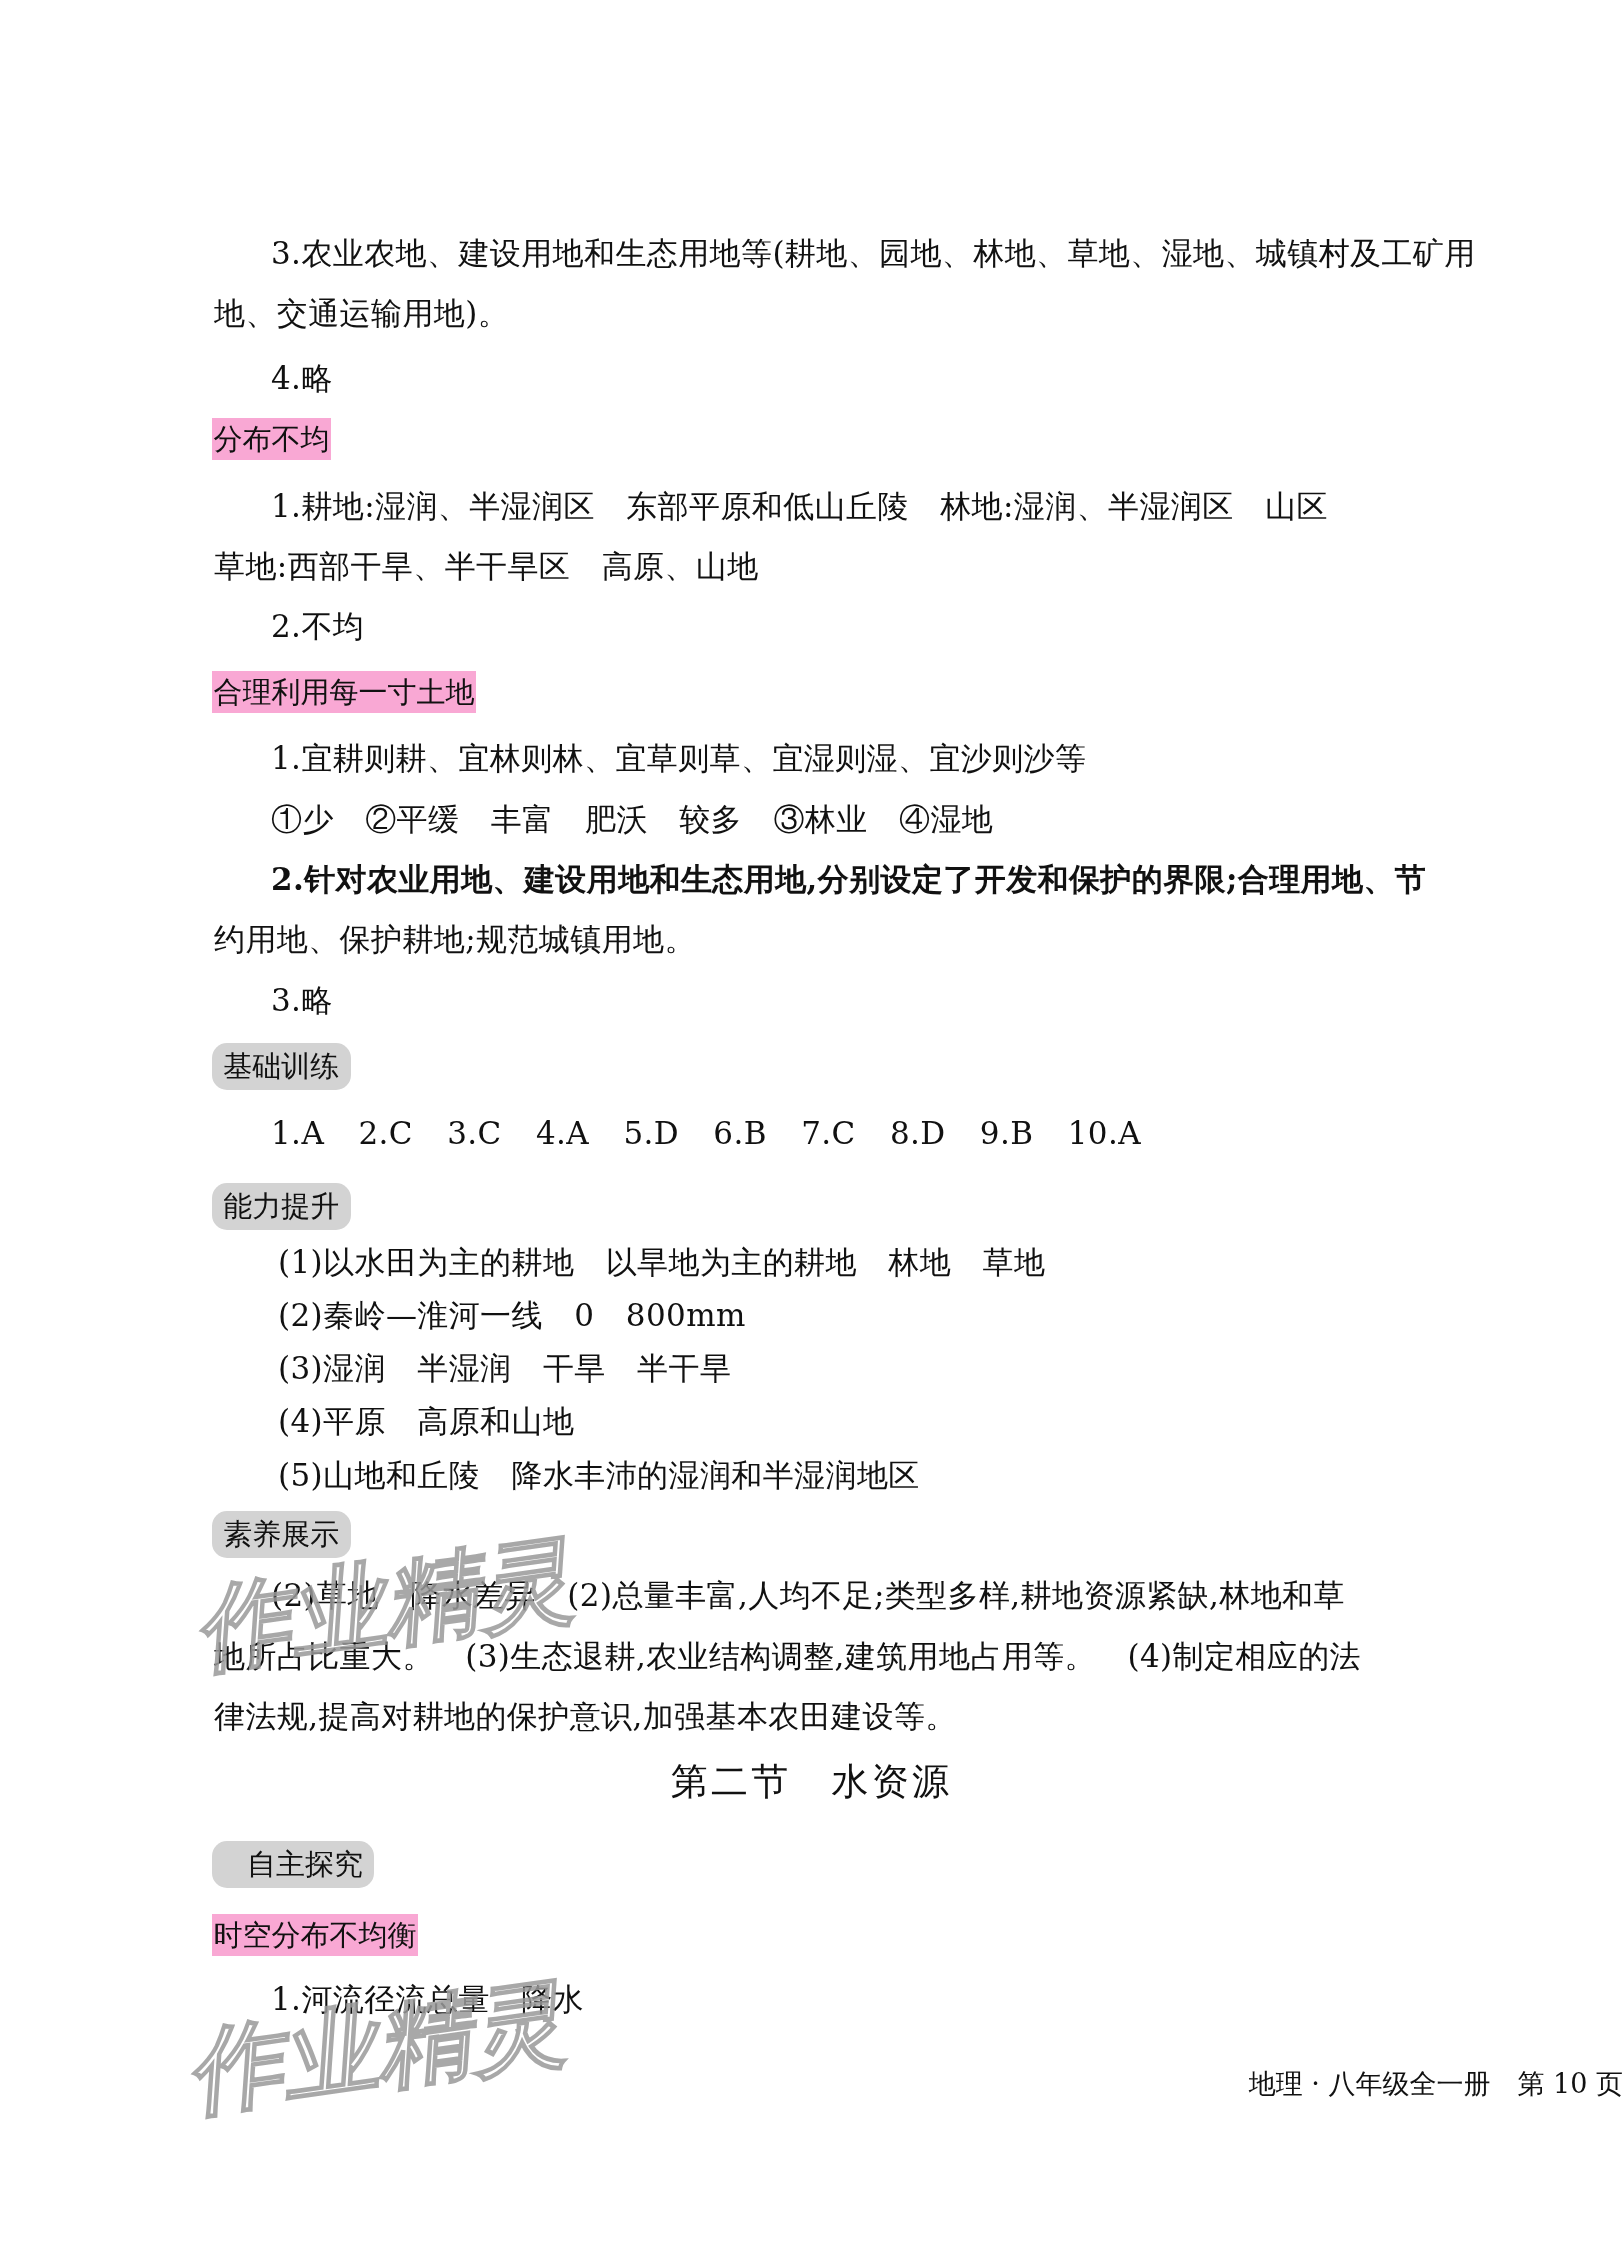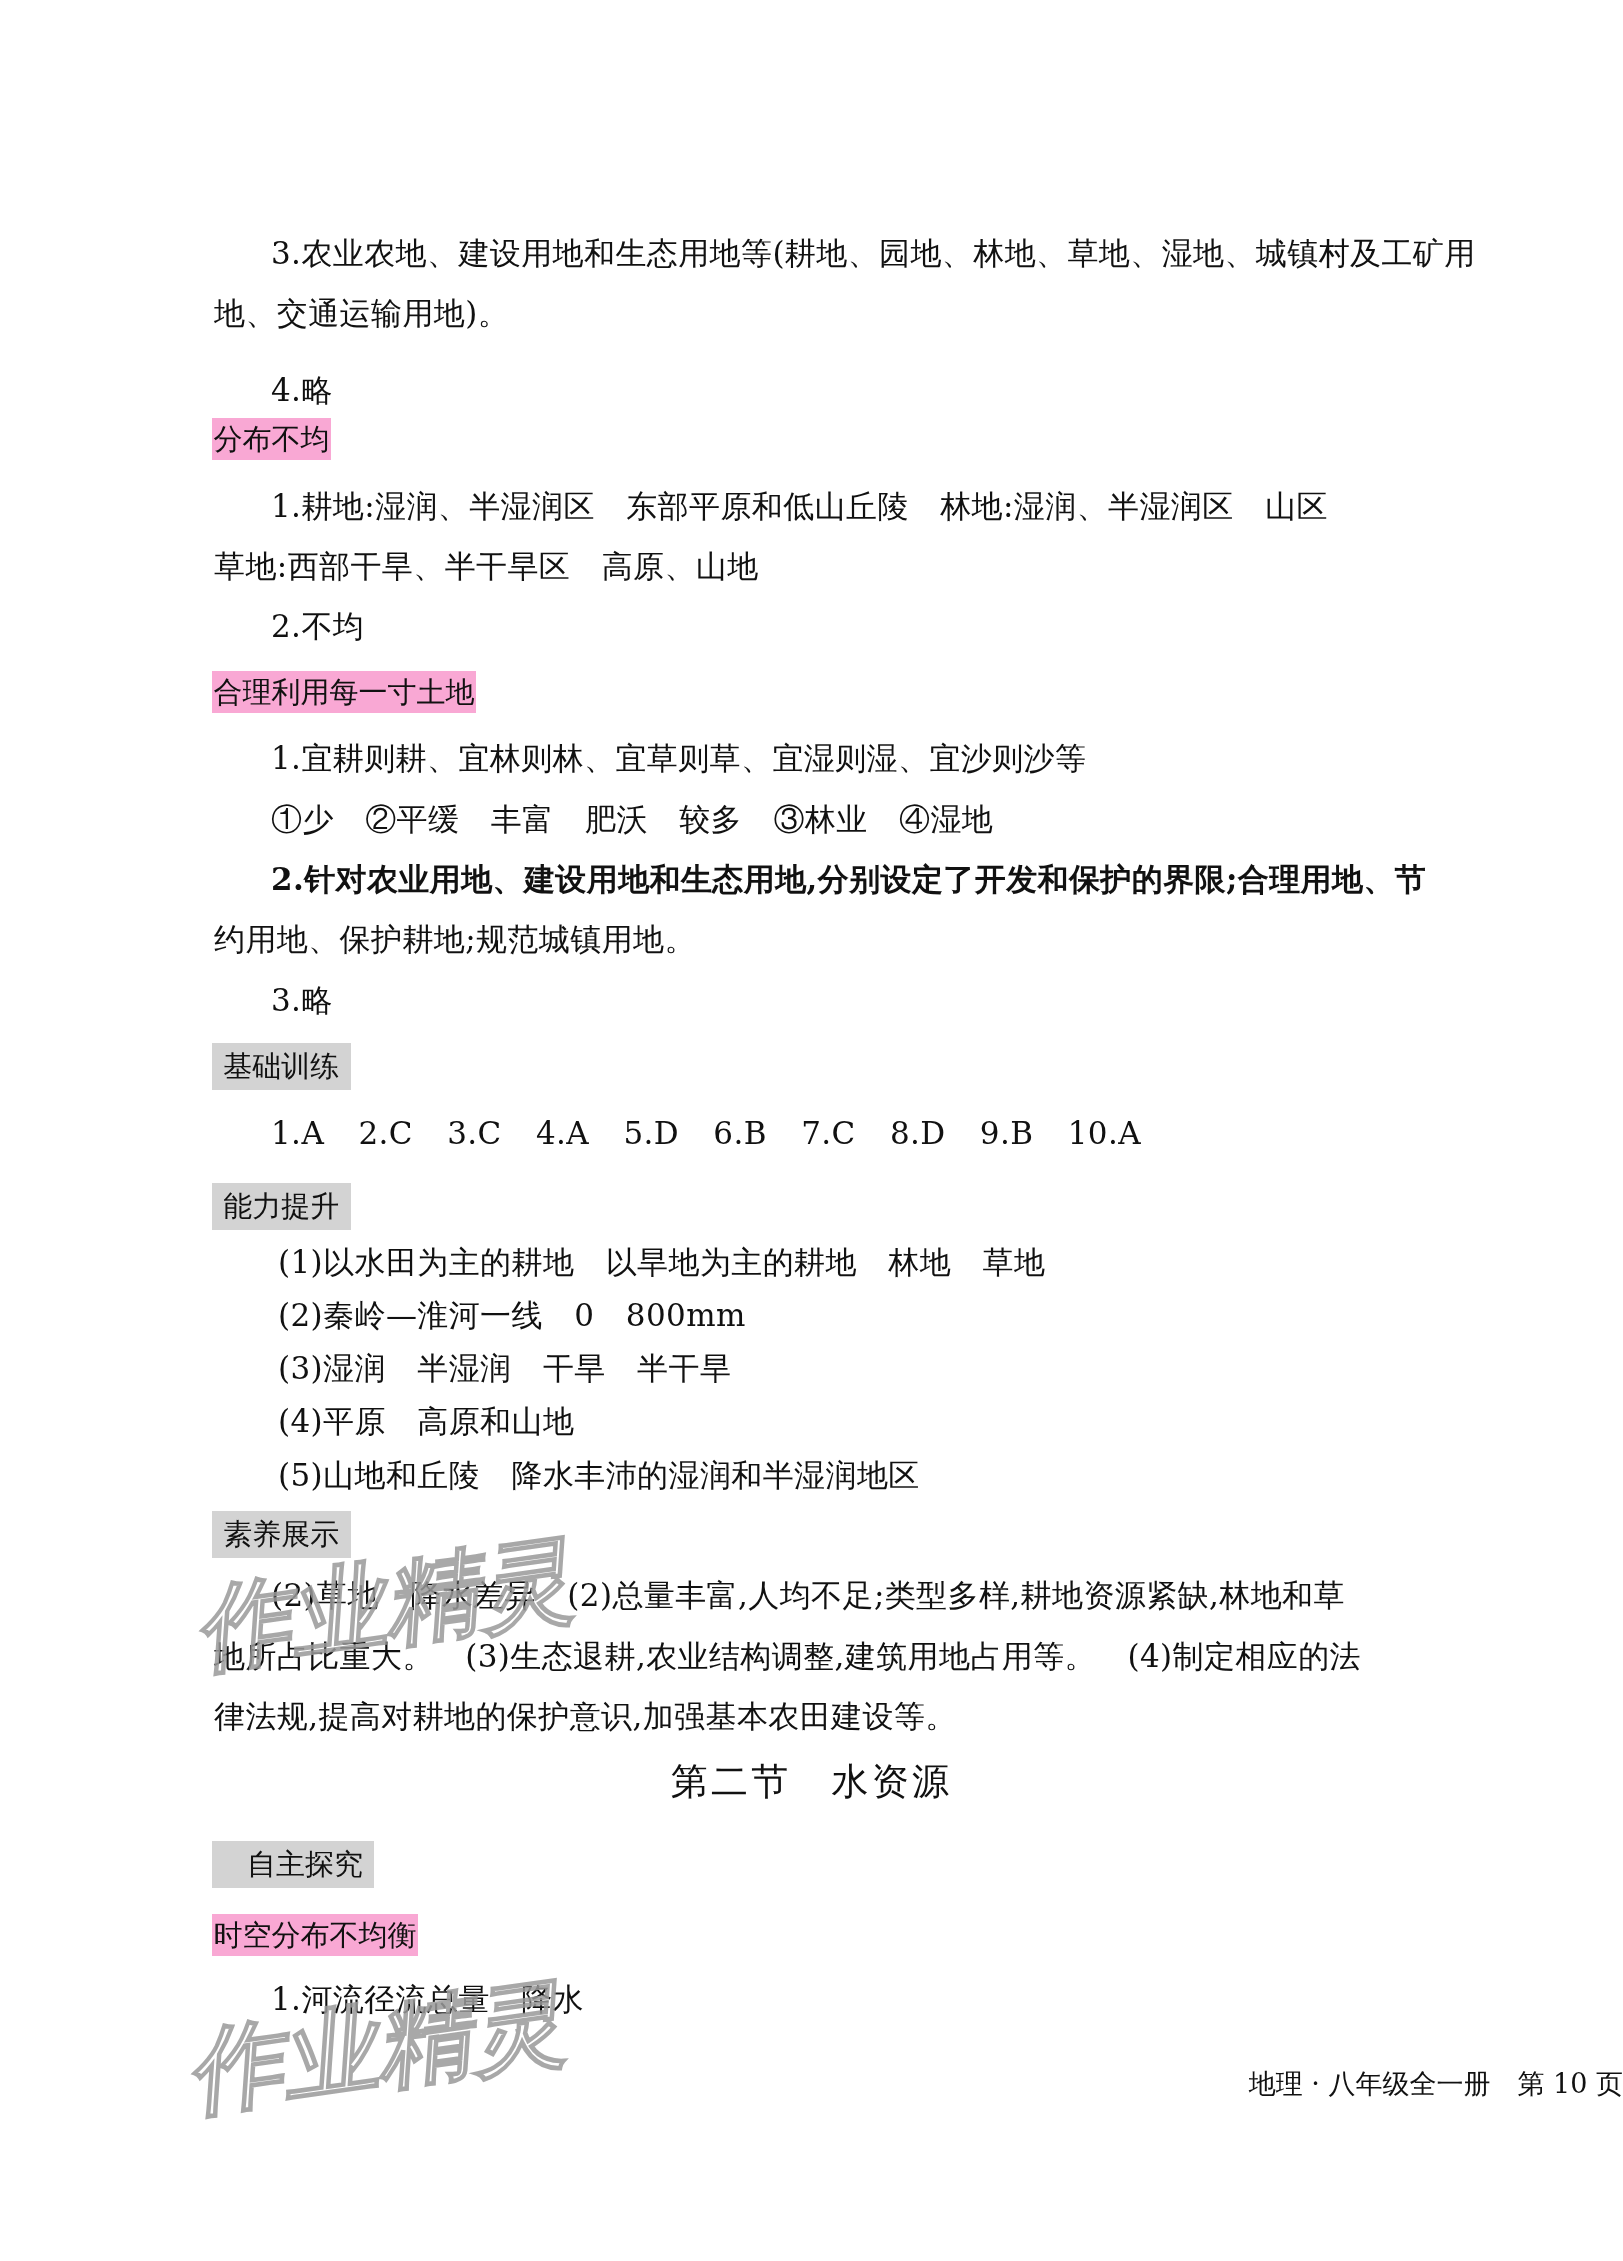--- a/index.html
+++ b/index.html
@@ -21,21 +21,21 @@
     font-family: "DejaVu Sans", "Liberation Sans", sans-serif;
     font-size: 29px; line-height: 42px; height: 42px; padding: 0 1.6px;
     color: #111;
   }
   .tag-light {
     position: absolute; left: 212px; background: #d3d3d3;
     font-family: "DejaVu Sans", "Liberation Sans", sans-serif;
     font-size: 29px; line-height: 47px; height: 47px; padding: 0 6.4px;
     width: 40px; color: #111;
   }
-  .tag-light { width: auto; min-width: 40px; padding: 0 11.3px 0 11.3px; }
+  .tag-light { width: auto; min-width: 40px; padding: 0 11.3px 0 11.3px; border-radius: 15px; }
   .section-title {
     position: absolute; left: 0; width: 1623px; top: 1759px; text-align: center;
     font-size: 37px; line-height: 45px; letter-spacing: 3.2px;
   }
   .footer {
     position: absolute; left: 0; width: 1623px; top: 2068px; text-align: right;
     font-size: 27px; line-height: 32px;
   }
   .watermark {
     position: absolute; font-family: "DejaVu Sans", "Liberation Sans", sans-serif;
@@ -47,21 +47,21 @@
   .wm2 { left: 193px; top: 1984px; font-size: 95px; transform: rotate(-8deg) skewX(-12deg); }
   .mc span { display: inline-block; margin-right: 24px; }
 </style>
 </head>
 <body>
 
 <div class="page">
 
   <div class="line ind" style="top:235px;">3.农业农地、建设用地和生态用地等(耕地、园地、林地、草地、湿地、城镇村及工矿用</div>
   <div class="line noind" style="top:295px;">地、交通运输用地)。</div>
-  <div class="line ind" style="top:372px;">4.略</div>
+  <div class="line ind" style="top:360px;">4.略</div>
 
   <div class="tag-dark" style="top:418px;">分布不均</div>
   <div class="line ind" style="top:488px;">1.耕地:湿润、半湿润区　东部平原和低山丘陵　林地:湿润、半湿润区　山区</div>
   <div class="line noind" style="top:548px;">草地:西部干旱、半干旱区　高原、山地</div>
   <div class="line ind" style="top:608px;">2.不均</div>
 
   <div class="tag-dark" style="top:671px;">合理利用每一寸土地</div>
   <div class="line ind" style="top:740px;">1.宜耕则耕、宜林则林、宜草则草、宜湿则湿、宜沙则沙等</div>
   <div class="line ind" style="top:801px;">①少　②平缓　丰富　肥沃　较多　③林业　④湿地</div>
   <div class="line ind" style="top:861px;font-weight:bold;">2.针对农业用地、建设用地和生态用地,分别设定了开发和保护的界限;合理用地、节</div>

